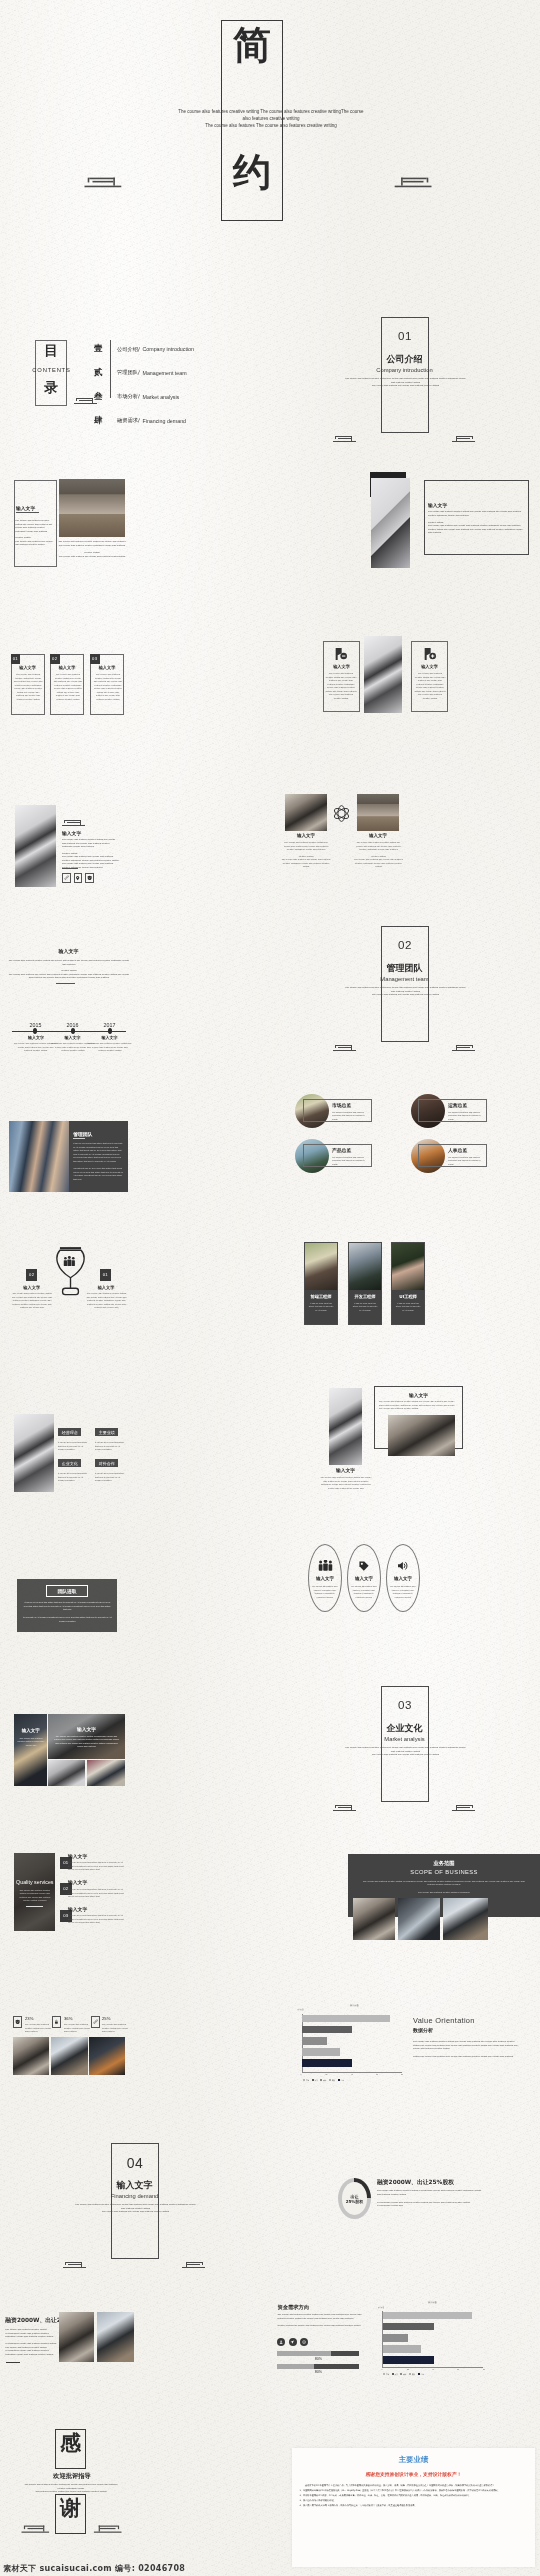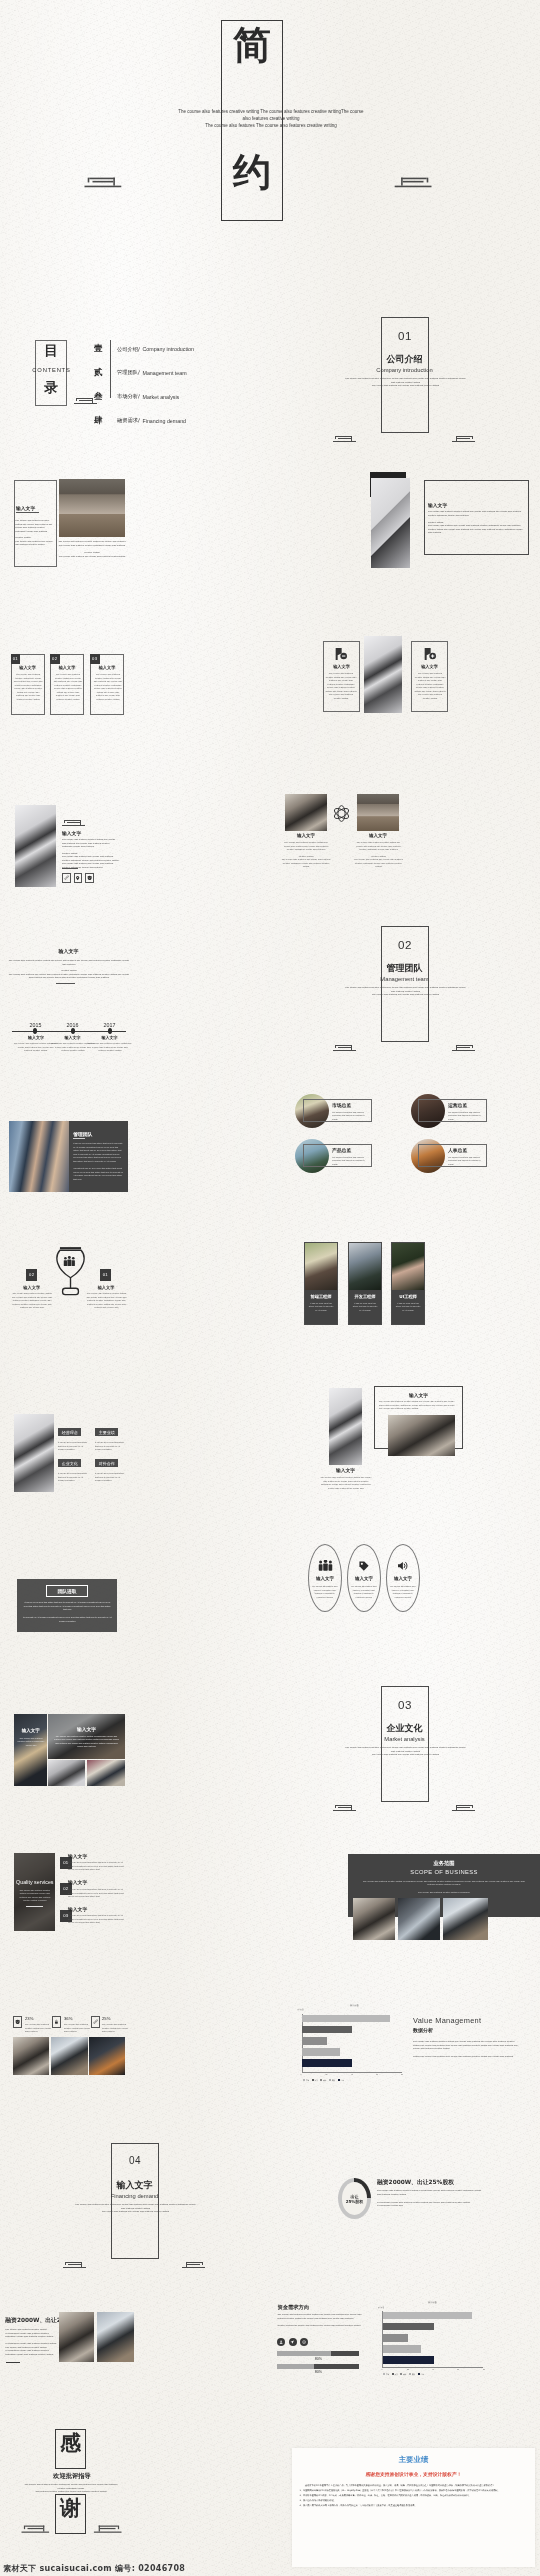--- a/index.html
+++ b/index.html
@@ -656,32 +656,32 @@
       <span style="display: flex; align-items: center; gap: 0.8px; font-size: 1.6px; color: rgb(68, 68, 68);">
         <i style="width:2.1px;height:2.1px;display:inline-block;background:#b0b0b0"></i>
         <span>西瓜</span>
       </span>
       <span style="display: flex; align-items: center; gap: 0.8px; font-size: 1.6px; color: rgb(68, 68, 68);">
         <i style="width:2.1px;height:2.1px;display:inline-block;background:#171f38"></i>
         <span>芒果</span>
       </span>
     </div>
 
-  <div style="position:absolute;left:143px;top:25px;font-size:7.4px;color:#3a3a3a;letter-spacing:0.3px">Value Management</div>
+  <div style="position:absolute;left:143px;top:25px;font-size:7.4px;color:#3a3a3a;letter-spacing:0.3px">Value Orientation</div>
   <div class="ttl-cn" style="position:absolute;left:143px;top:36px;font-size:5px;font-weight:bold">数据分析</div>
   <div class="body-en" style="position:absolute;left:143px;top:49px;width:106px">
     <div>The course also features creative writing The course also features The course also features creative writing The course also features The course also features creative writing The course also features The course also features creative writing</div>
     <div style="height:4.2px"></div>
     <div>writing The course also features  The course also features creative writing The course also features</div>
   </div>
 </div>
 
 <div class="slide" style="left:0;top:2143px">
   <div style="position:absolute;left:111px;top:0px;width:48px;height:116px;border:0.5px solid #4a4a4a"></div>
-  <div style="position:absolute;left:111px;top:11.6px;width:48px;text-align:center;font-size:10px;color:#333;letter-spacing:0.5px">04</div>
+  <div style="position:absolute;left:111px;top:11.6px;width:48px;text-align:center;font-size:14px;color:#333;letter-spacing:0.5px">04</div>
   <div class="ttl-cn" style="position:absolute;left:95px;top:36px;width:79px;text-align:center;font-size:9px;font-weight:bold">输入文字</div>
   <div style="position:absolute;left:95px;top:50px;width:79px;text-align:center;font-size:5.8px;color:#3a3a3a">Financing demand</div>
   <div style="position:absolute;left:53px;top:60px;width:165px;text-align:center;font-size:2.3px;color:#4a4a4a;line-height:1.6">
     <div>The course also features creative writing The course also features The course also features creative writingThe course</div>
     <div>also features creative writing</div>
     <div>The course also features The course also features creative writing</div>
   </div>
   <div class="cloud" style="position:absolute;left:63px;top:117px">
     <i class="l1"></i>
       <i class="l2"></i>

